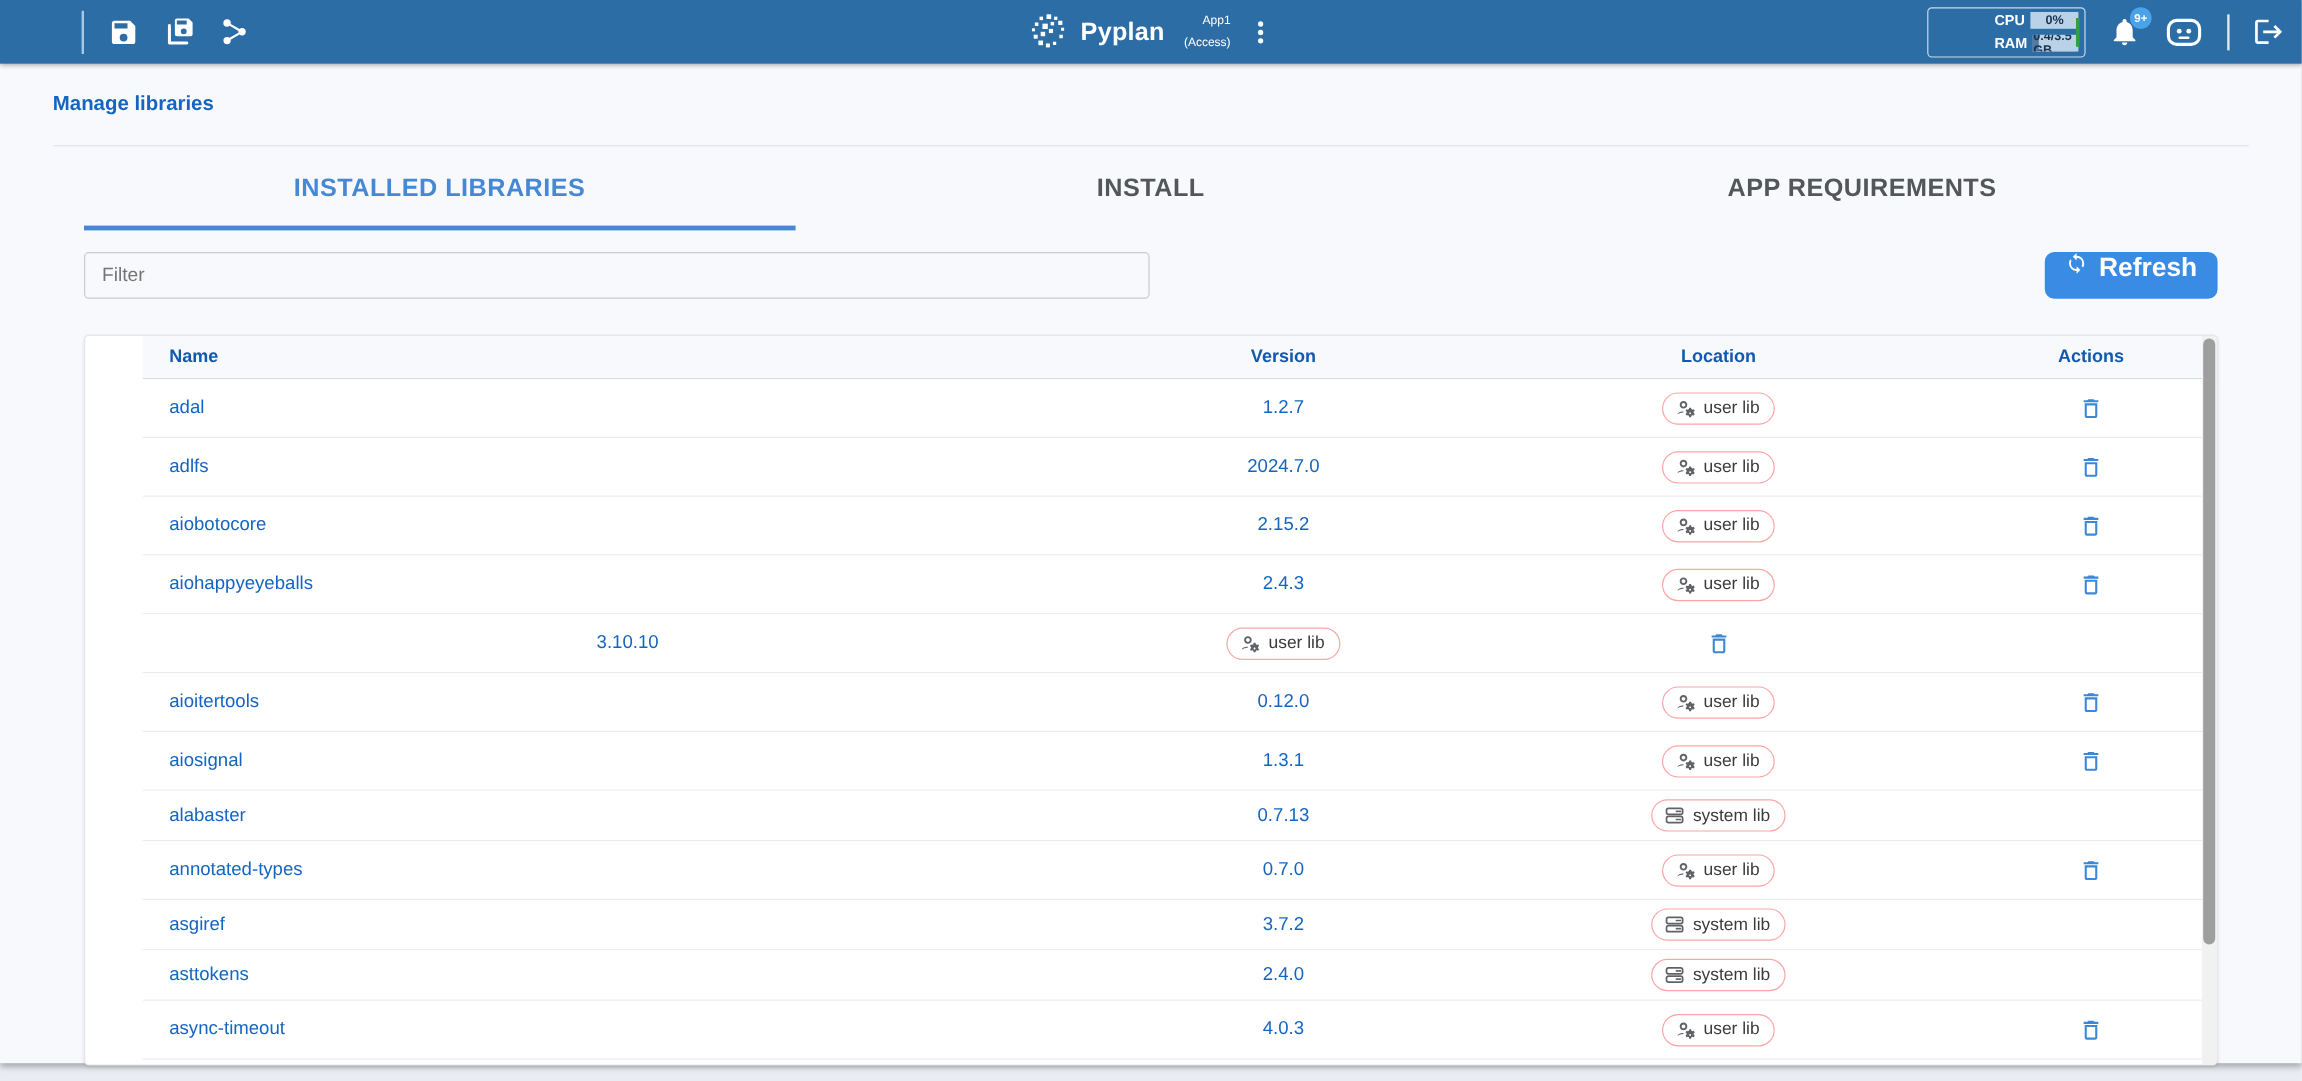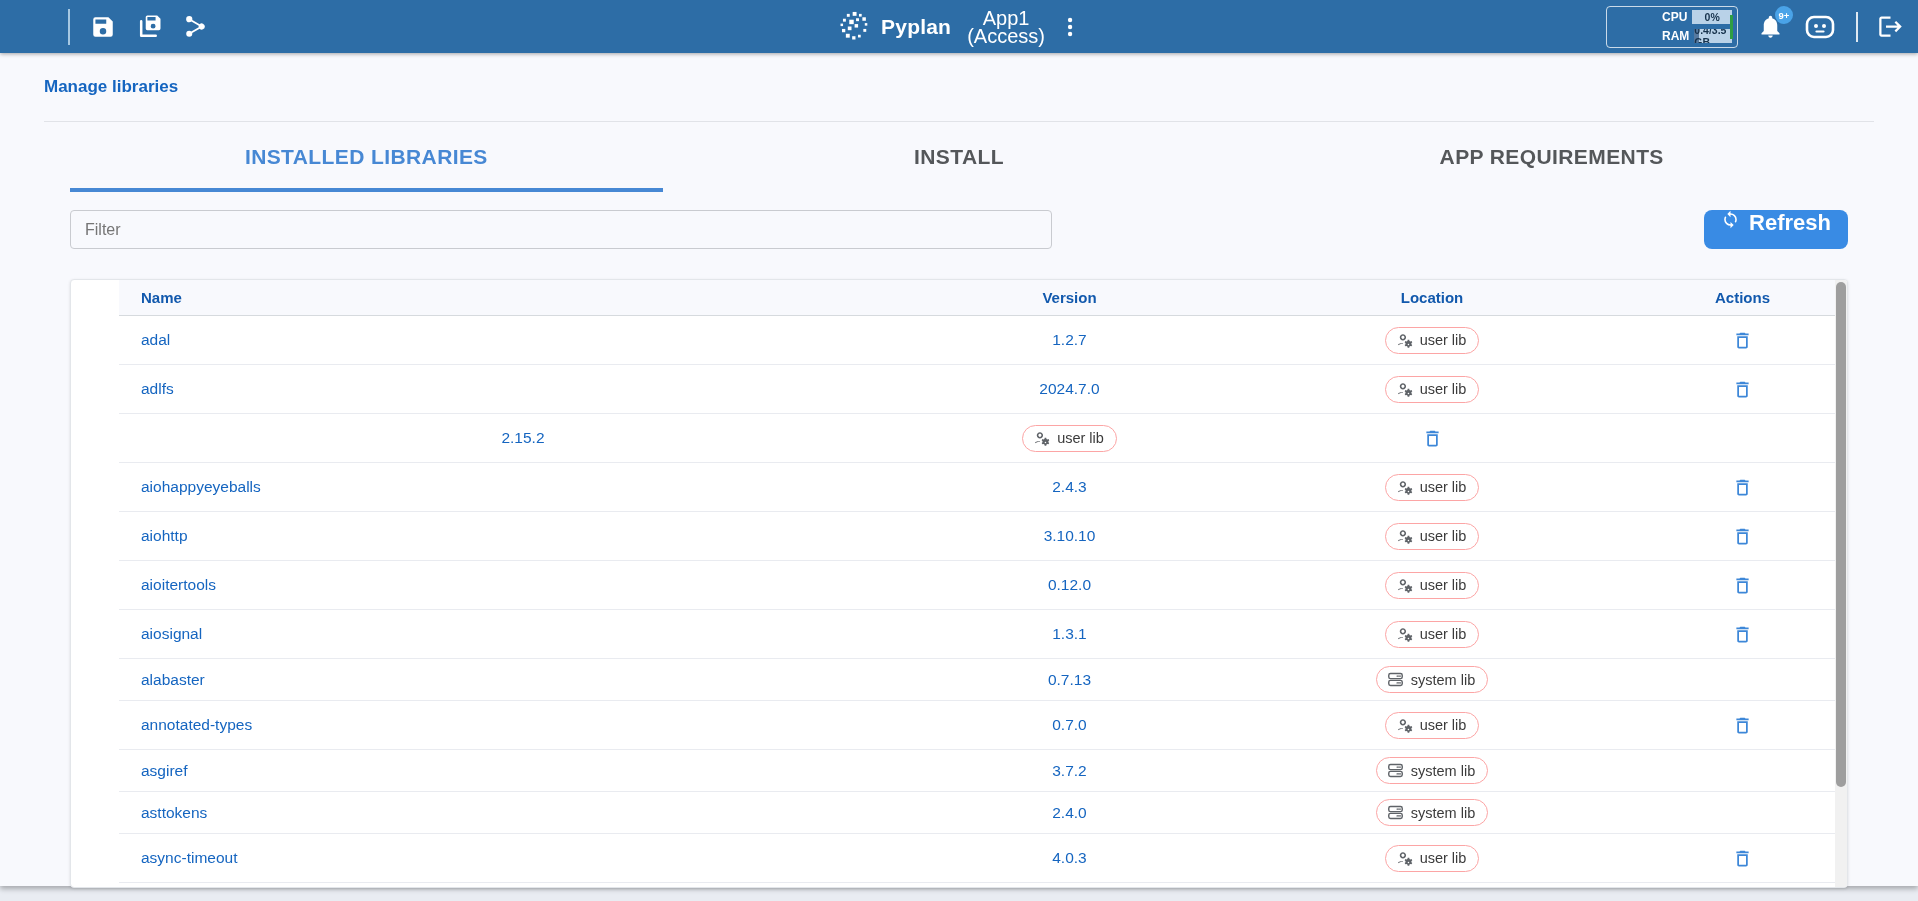--- a/index.html
+++ b/index.html
@@ -15,21 +15,21 @@
     background:none; border:none; cursor:pointer; padding:0; }
   .hamburger { width:34px; display:flex; flex-direction:column; gap:6px; }
   .hamburger span { display:block; height:3.6px; border-radius:2px; background:#fff; }
   .tb-divider { width:2px; height:36px; background:#a6c8e2; }
   .tb-divider-r { width:2px; height:30px; background:rgba(255,255,255,.85); }
 
   .tb-center { position:absolute; left:50%; top:0; height:53px; transform:translateX(-50%);
     display:flex; align-items:center; gap:16px; }
   .brand { display:flex; align-items:center; gap:9px; }
   .brand-name { color:#fff; font-size:21px; font-weight:bold; letter-spacing:.2px; }
-  .app-name { color:#fff; font-size:20px; line-height:18px; text-align:center; cursor:pointer; }
+  .app-name { color:#fff; font-size:10px; line-height:18px; text-align:right; cursor:pointer; }
 
   .tb-right { position:absolute; right:14px; top:0; height:53px;
     display:flex; align-items:center; gap:19px; }
 
   .monitor { width:132px; height:42px; border:1px solid rgba(255,255,255,.75);
     border-radius:4px; padding:3px 5px 3px 7px; display:flex; flex-direction:column;
     justify-content:space-between; position:relative; }
   .mon-row { display:flex; align-items:center; gap:5px; height:15px; }
   .mon-label { color:#fff; font-size:12px; font-weight:bold; width:32px;margin-left:48px; }
   .mon-bar { position:relative; width:76px; height:14px; background:#b9d2e8; overflow:hidden; }
@@ -54,21 +54,21 @@
   .tabs { margin:0 70px; height:70px; display:flex; }
   .tab { flex:1; display:flex; align-items:center; justify-content:center;
     font-size:21px; font-weight:600; letter-spacing:.4px; color:#54575a;
     position:relative; cursor:pointer; text-transform:uppercase; }
   .tab.active { color:#4788d4; }
   .tab.active::after { content:""; position:absolute; left:0; right:0; bottom:0;
     height:4px; background:#4788d4; }
 
   
   .filter-row { margin:18px 70px 0 70px; display:flex; justify-content:space-between; align-items:center; }
-  .filter-input { width:982px; height:39px; border:1px solid #c9cbd0; border-radius:4px;
+  .filter-input { width:888px; height:39px; border:1px solid #c9cbd0; border-radius:4px;
     background:transparent; padding:4px 14px; font-size:16px; color:#c2410c;
     font-family:"Liberation Sans", sans-serif; outline:none; }
   .filter-input::placeholder { color:#757575; }
   .refresh-btn { height:39px; padding:0 17px; background:#398be4; border:none; border-radius:8px;
     color:#fff; font-size:22px; font-weight:bold; display:flex; align-items:flex-start; gap:9px;
     cursor:pointer; font-family:"Liberation Sans", sans-serif; }
 
   
   .table-card { position:relative; margin:30px 70px 0 70px; height:609px;
     background:#fff; border:1px solid #e3e6ea; border-radius:4px;
@@ -270,20 +270,21 @@
     <div class="td-actions">
       <button class="trash-btn">
         <svg width="21" height="21" viewBox="0 0 24 24" fill="#3d87d8">
           <path d="M16 9v10H8V9h8m-1.5-6h-5l-1 1H5v2h14V4h-3.5l-1-1zM18 7H6v12c0 1.1.9 2 2 2h8c1.1 0 2-.9 2-2V7z"></path>
         </svg>
       </button>
     </div>
   </div>
 
   <div class="trow">
+    <div class="td-name">aiobotocore</div>
     <div class="td-version">2.15.2</div>
     <div class="td-location">
       <span class="chip">
         <svg width="19" height="19" viewBox="0 0 24 24" fill="#5f6368">
           <path d="M4 18v-.65c0-.34.16-.66.41-.81C6.1 15.53 8.03 15 10 15c.03 0 .05 0 .08.01l-.3 1.05c-2.22.03-4.31.77-5.78 1.94zm6-6c2.21 0 4-1.79 4-4s-1.79-4-4-4-4 1.79-4 4 1.79 4 4 4zm0-6c1.1 0 2 .9 2 2s-.9 2-2 2-2-.9-2-2 .9-2 2-2zm10.75 10c0-.22-.03-.42-.06-.63l1.14-1.01-1-1.73-1.45.49c-.32-.27-.68-.48-1.08-.63L18 11h-2l-.3 1.49c-.4.15-.76.36-1.08.63l-1.45-.49-1 1.73 1.14 1.01c-.03.21-.06.41-.06.63s.03.42.06.63l-1.14 1.01 1 1.73 1.45-.49c.32.27.68.48 1.08.63L16 21h2l.3-1.49c.4-.15.76-.36 1.08-.63l1.45.49 1-1.73-1.14-1.01c.03-.21.06-.41.06-.63zM17 18c-.55 0-1-.45-1-1s.45-1 1-1 1 .45 1 1-.45 1-1 1z"></path>
         </svg>
 
         <span>user lib</span>
       </span>
     </div>
@@ -311,21 +312,20 @@
     <div class="td-actions">
       <button class="trash-btn">
         <svg width="21" height="21" viewBox="0 0 24 24" fill="#3d87d8">
           <path d="M16 9v10H8V9h8m-1.5-6h-5l-1 1H5v2h14V4h-3.5l-1-1zM18 7H6v12c0 1.1.9 2 2 2h8c1.1 0 2-.9 2-2V7z"></path>
         </svg>
       </button>
     </div>
   </div>
 
   <div class="trow">
-    <div class="td-name">aiohttp</div>
     <div class="td-version">3.10.10</div>
     <div class="td-location">
       <span class="chip">
         <svg width="19" height="19" viewBox="0 0 24 24" fill="#5f6368">
           <path d="M4 18v-.65c0-.34.16-.66.41-.81C6.1 15.53 8.03 15 10 15c.03 0 .05 0 .08.01l-.3 1.05c-2.22.03-4.31.77-5.78 1.94zm6-6c2.21 0 4-1.79 4-4s-1.79-4-4-4-4 1.79-4 4 1.79 4 4 4zm0-6c1.1 0 2 .9 2 2s-.9 2-2 2-2-.9-2-2 .9-2 2-2zm10.75 10c0-.22-.03-.42-.06-.63l1.14-1.01-1-1.73-1.45.49c-.32-.27-.68-.48-1.08-.63L18 11h-2l-.3 1.49c-.4.15-.76.36-1.08.63l-1.45-.49-1 1.73 1.14 1.01c-.03.21-.06.41-.06.63s.03.42.06.63l-1.14 1.01 1 1.73 1.45-.49c.32.27.68.48 1.08.63L16 21h2l.3-1.49c.4-.15.76-.36 1.08-.63l1.45.49 1-1.73-1.14-1.01c.03-.21.06-.41.06-.63zM17 18c-.55 0-1-.45-1-1s.45-1 1-1 1 .45 1 1-.45 1-1 1z"></path>
         </svg>
 
         <span>user lib</span>
       </span>
     </div>

